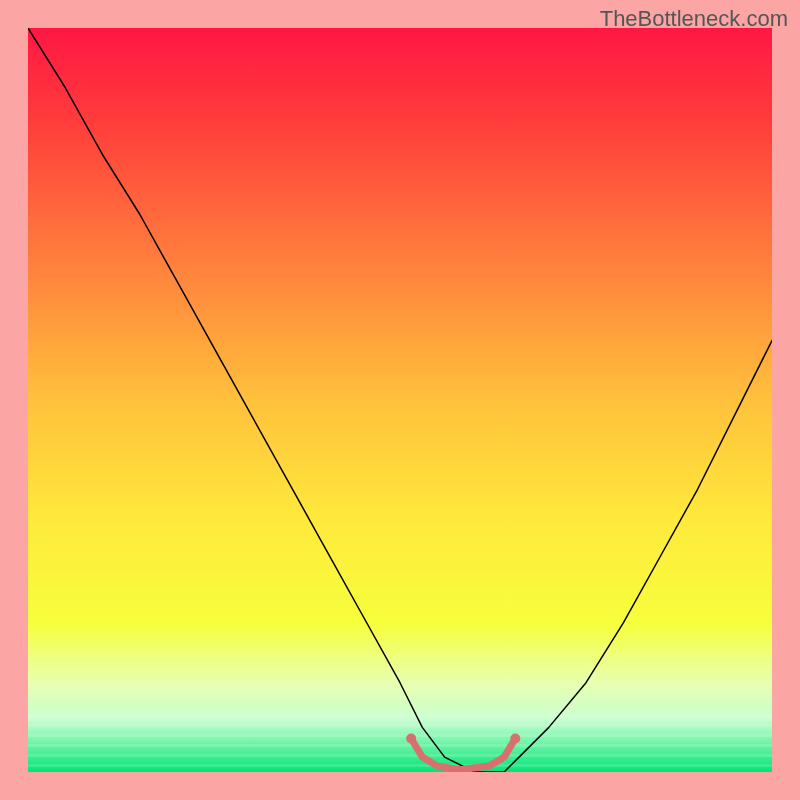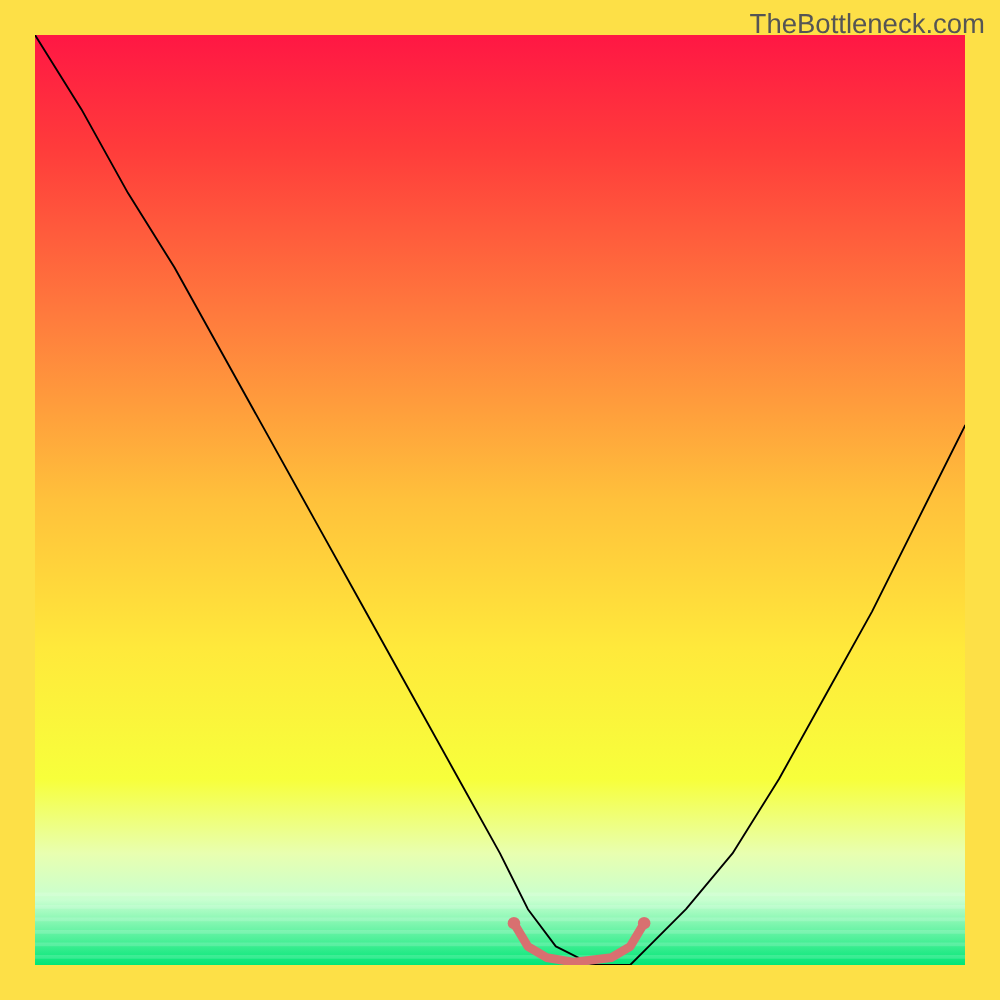--- a/index.html
+++ b/index.html
@@ -8,21 +8,21 @@
     width: 800px;
     height: 800px;
     background: #000;
     position: relative;
     font-family: Arial, sans-serif;
   }
   .container {
     width: 800px;
     height: 800px;
     position: relative;
-    background: #fde047;
+    background: #fca5a5;
   }
   .watermark {
     position: absolute;
     top: 6px;
     right: 12px;
     color: #555;
     font-size: 22px;
     font-weight: 500;
     z-index: 10;
   }

